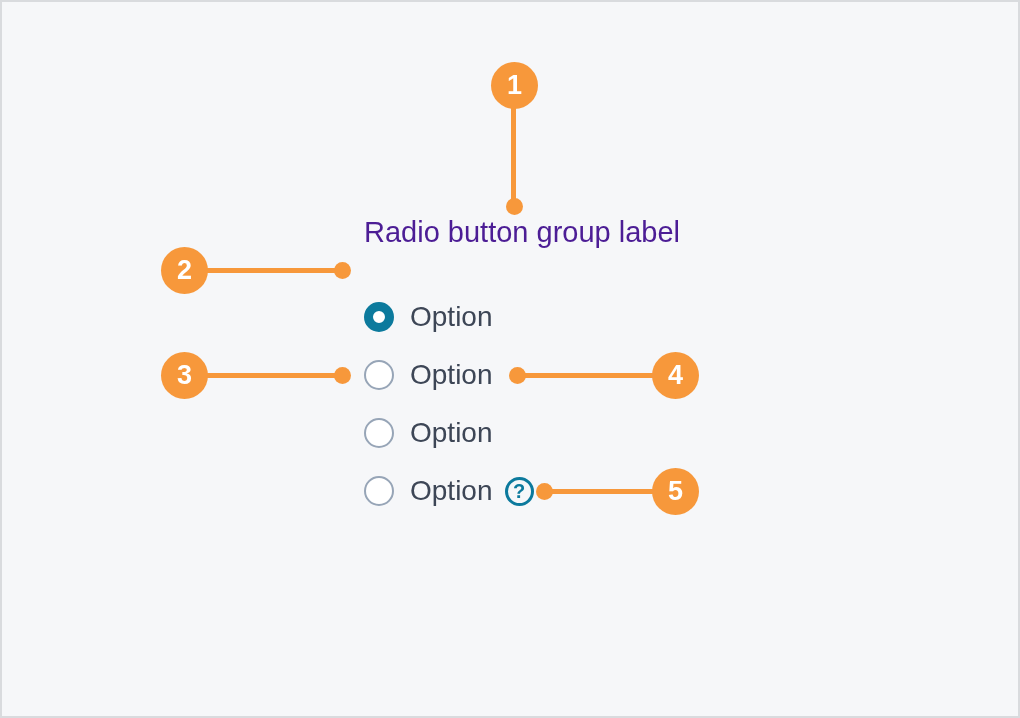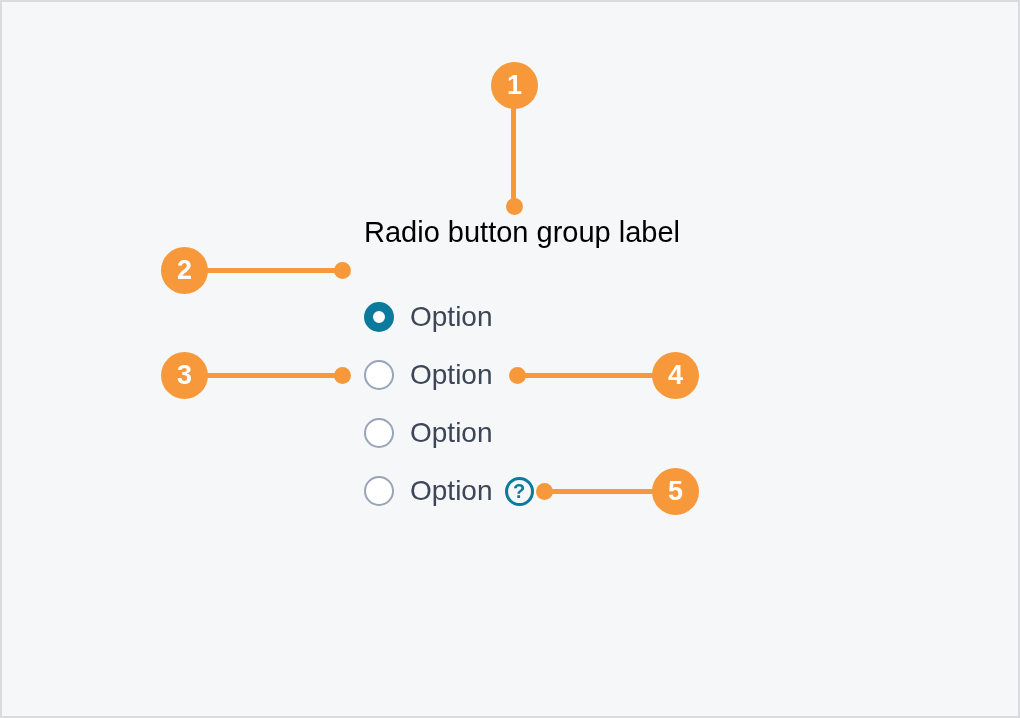--- a/index.html
+++ b/index.html
@@ -17,21 +17,21 @@
     overflow: hidden;
   }
 
   
   .group-label {
     position: absolute;
     left: 362px;
     top: 212px;
     font-size: 29px;
     line-height: 36px;
-    color: #000000;
+    color: #4c1d95;
     white-space: nowrap;
   }
   .secondary-text {
     position: absolute;
     left: 362px;
     top: 253px;
     font-size: 24px;
     line-height: 30px;
     color: #6b7a8a;
     white-space: nowrap;

